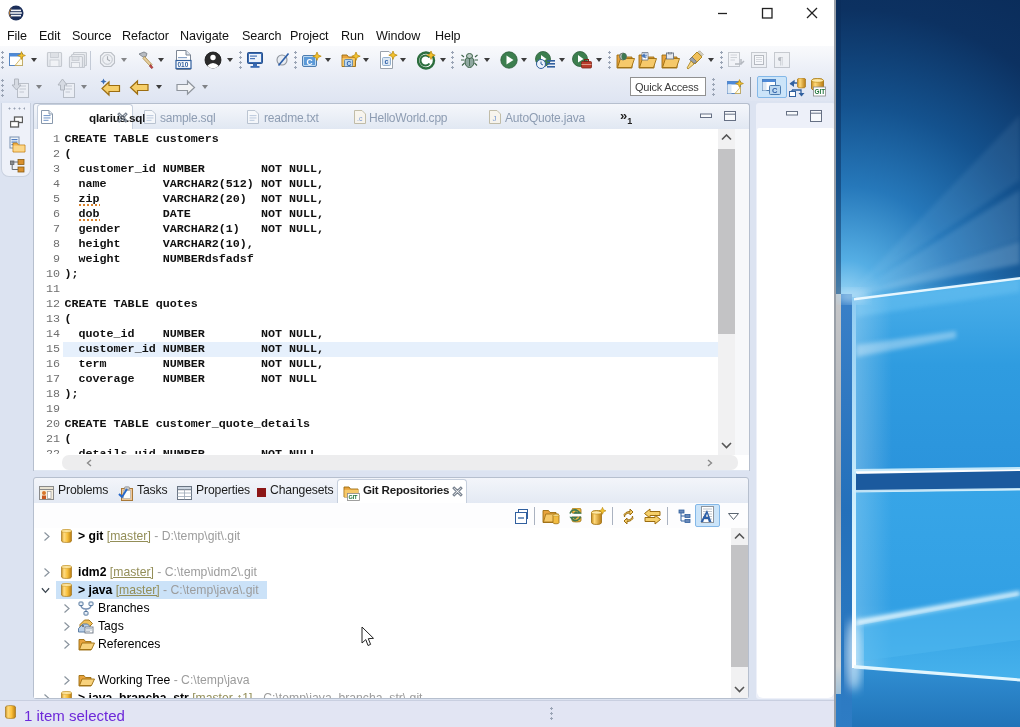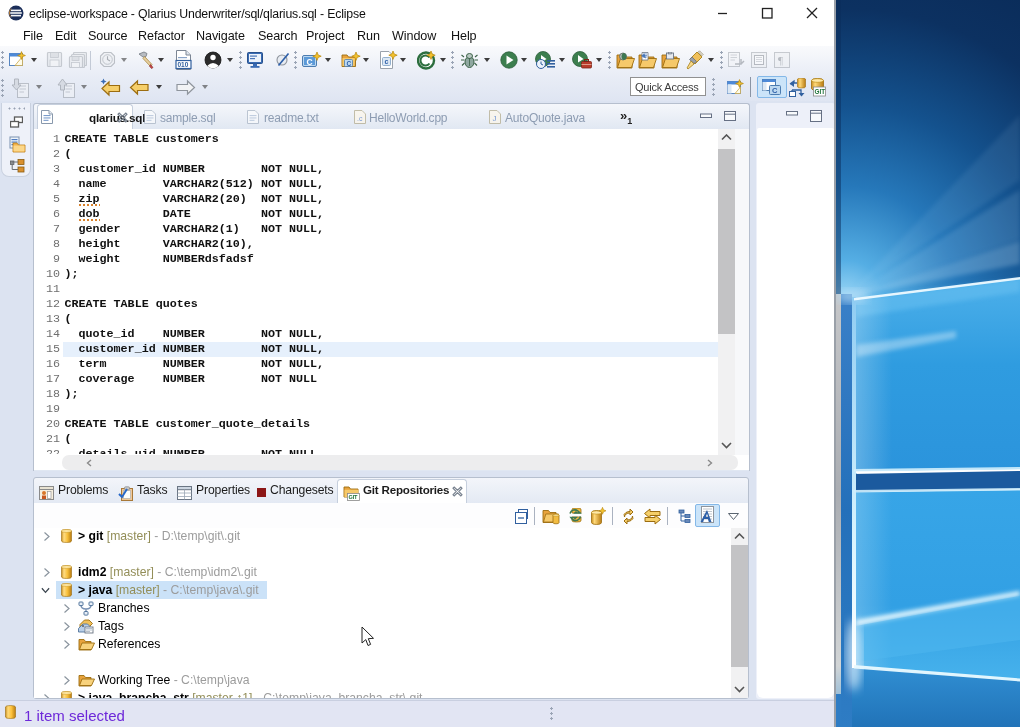--- a/index.html
+++ b/index.html
@@ -2,21 +2,21 @@
 <html><head>
 <meta charset="utf-8">
 <style>
 * { margin:0; padding:0; box-sizing:border-box; }
 html,body { width:1020px; height:727px; }
 body { position:relative; overflow:hidden; background:#fff; font-family:"Liberation Sans",sans-serif; }
 .abs { position:absolute; }
 #titlebar { left:0; top:0; width:836px; height:27px; background:#fff; }
 #title-text { left:29px; top:7px; font-size:12.3px; color:#101010; letter-spacing:-0.15px; }
 #menubar { left:0; top:27px; width:836px; height:19px; background:#fff; font-size:12.6px; color:#111; letter-spacing:-0.1px; }
-#menubar span { position:absolute; top:2px;margin-left:16px; }
+#menubar span { position:absolute; top:2px; }
 #toolbar1 { left:0; top:46px; width:836px; height:29px; background:linear-gradient(#f9fafc,#e9edf6); }
 #toolbar2 { left:0; top:75px; width:836px; height:26px; background:linear-gradient(#e9edf6,#dfe5f2); }
 #mainbg { left:0; top:101px; width:836px; height:599px; background:#dce3f1; }
 #statusbar { left:0; top:700px; width:836px; height:27px; background:#e2e5f3; border-top:1px solid #c9cfe0; }
 .panel { position:absolute; border:1px solid #b6bfce; border-radius:3px; background:#ecf0f8; }
 #editor-group { left:33px; top:103px; width:717px; height:368px; border-radius:3px 3px 0 0; border-bottom:none;
   background:linear-gradient(#f5f7fb,#e0e7f2 26px,#e0e7f2); }
 #bottom-panel { left:33px; top:477px; width:716px; height:222px;
   background:linear-gradient(#f3f5fa 0px,#e3e9f3 26px,#fff 26px); }
 #right-panel { left:756px; top:103px; width:79px; height:596px; background:#edf0f9; border:none; border-radius:3px; }
@@ -28,21 +28,21 @@
 pre { font-family:"Liberation Mono",monospace; font-size:11.7px; line-height:15px; color:#101010; font-weight:bold; }
 #gutter { position:absolute; left:0px; top:2.5px; width:26px; text-align:right; color:#6f6f6f; font-weight:normal; }
 #code { position:absolute; left:30.5px; top:2.5px; }
 #curline { position:absolute; left:29px; top:212.5px; width:655px; height:15px; background:#e6f0fc; }
 .squig { position:absolute; height:2px; background-image:linear-gradient(90deg,#d9822b 0 2px,transparent 2px 4px); background-size:4px 2px; background-repeat:repeat-x; }
 #btabs { position:absolute; left:34px; top:478px; width:714px; height:25px; font-size:12.2px; color:#1c1c1c; letter-spacing:-0.15px; white-space:nowrap; }
 #btoolbar { position:absolute; left:34px; top:503px; width:714px; height:25px; background:#fdfdfe; }
 #tree { position:absolute; left:34px; top:528px; width:714px; height:170px; background:#fff; overflow:hidden; font-size:12.2px; }
 .trow { position:absolute; left:0; height:18px; width:714px; white-space:nowrap; }
 .trow .lbl { position:absolute; top:2px; }
-.dec { color:#938e58; }
+.dec { color:#938e58;text-decoration:underline; }
 .pth { color:#9c9c9c; }
 .chev { position:absolute; width:9px; height:9px; }
 svg { display:block; }
 .vsep { position:absolute; width:1px; background:#c3cad6; }
 .dd { position:absolute; width:0; height:0; border-left:3.5px solid transparent; border-right:3.5px solid transparent; border-top:4px solid #3c3c3c; }
 .dots { position:absolute; width:3px; background-image:radial-gradient(circle,#9aa4b5 1px,transparent 1.2px); background-size:3px 5px; }
 </style>
 </head>
 <body>
 <svg width="0" height="0" style="position:absolute">
@@ -61,21 +61,20 @@
 </svg>
 
 <div id="titlebar" class="abs">
   <svg class="abs" style="left:8px;top:5px" width="16" height="16" viewBox="0 0 16 16">
     <circle cx="8" cy="8" r="7.5" fill="#1b2e5a"></circle>
     <path d="M1 8 a7 7 0 0 1 3-5.5 a9 9 0 0 0 0 11 A7 7 0 0 1 1 8" fill="#d88c2b" opacity="0.9"></path>
     <rect x="3" y="4.6" width="10" height="1.6" fill="#fff" opacity="0.95"></rect>
     <rect x="2.2" y="7.2" width="11.6" height="1.6" fill="#fff" opacity="0.95"></rect>
     <rect x="3" y="9.8" width="10" height="1.6" fill="#fff" opacity="0.95"></rect>
   </svg>
-  <span class="abs" id="title-text">eclipse-workspace - Qlarius Underwriter/sql/qlarius.sql - Eclipse</span>
   <svg class="abs" style="left:714px;top:4px" width="112" height="18" viewBox="0 0 112 18">
     <line x1="4" y1="9.5" x2="13" y2="9.5" stroke="#222" stroke-width="1.3"></line>
     <rect x="48.5" y="4.5" width="9.5" height="9.5" fill="none" stroke="#222" stroke-width="1.3"></rect>
     <line x1="93" y1="4" x2="103" y2="14" stroke="#222" stroke-width="1.3"></line>
     <line x1="103" y1="4" x2="93" y2="14" stroke="#222" stroke-width="1.3"></line>
   </svg>
 </div>
 <div id="menubar" class="abs">
   <span style="left:7px">File</span>
     <span style="left:39px">Edit</span>

